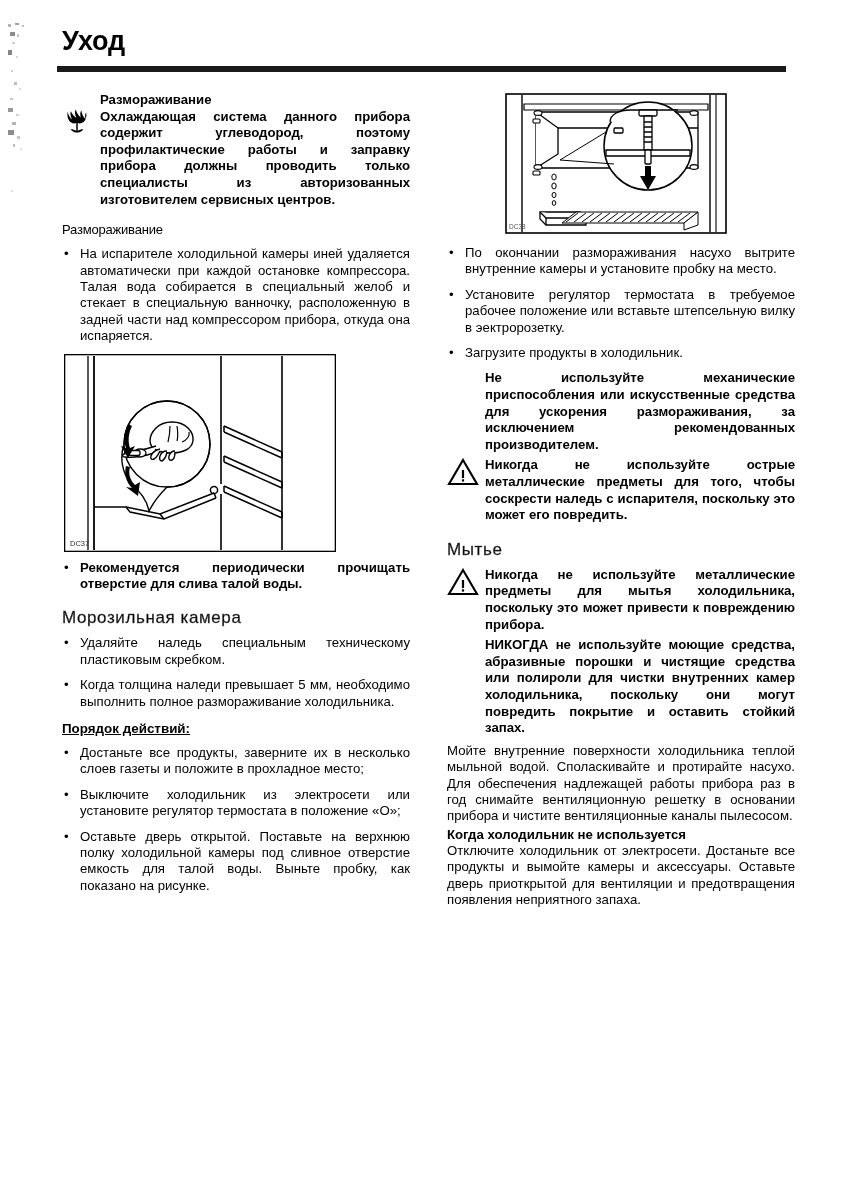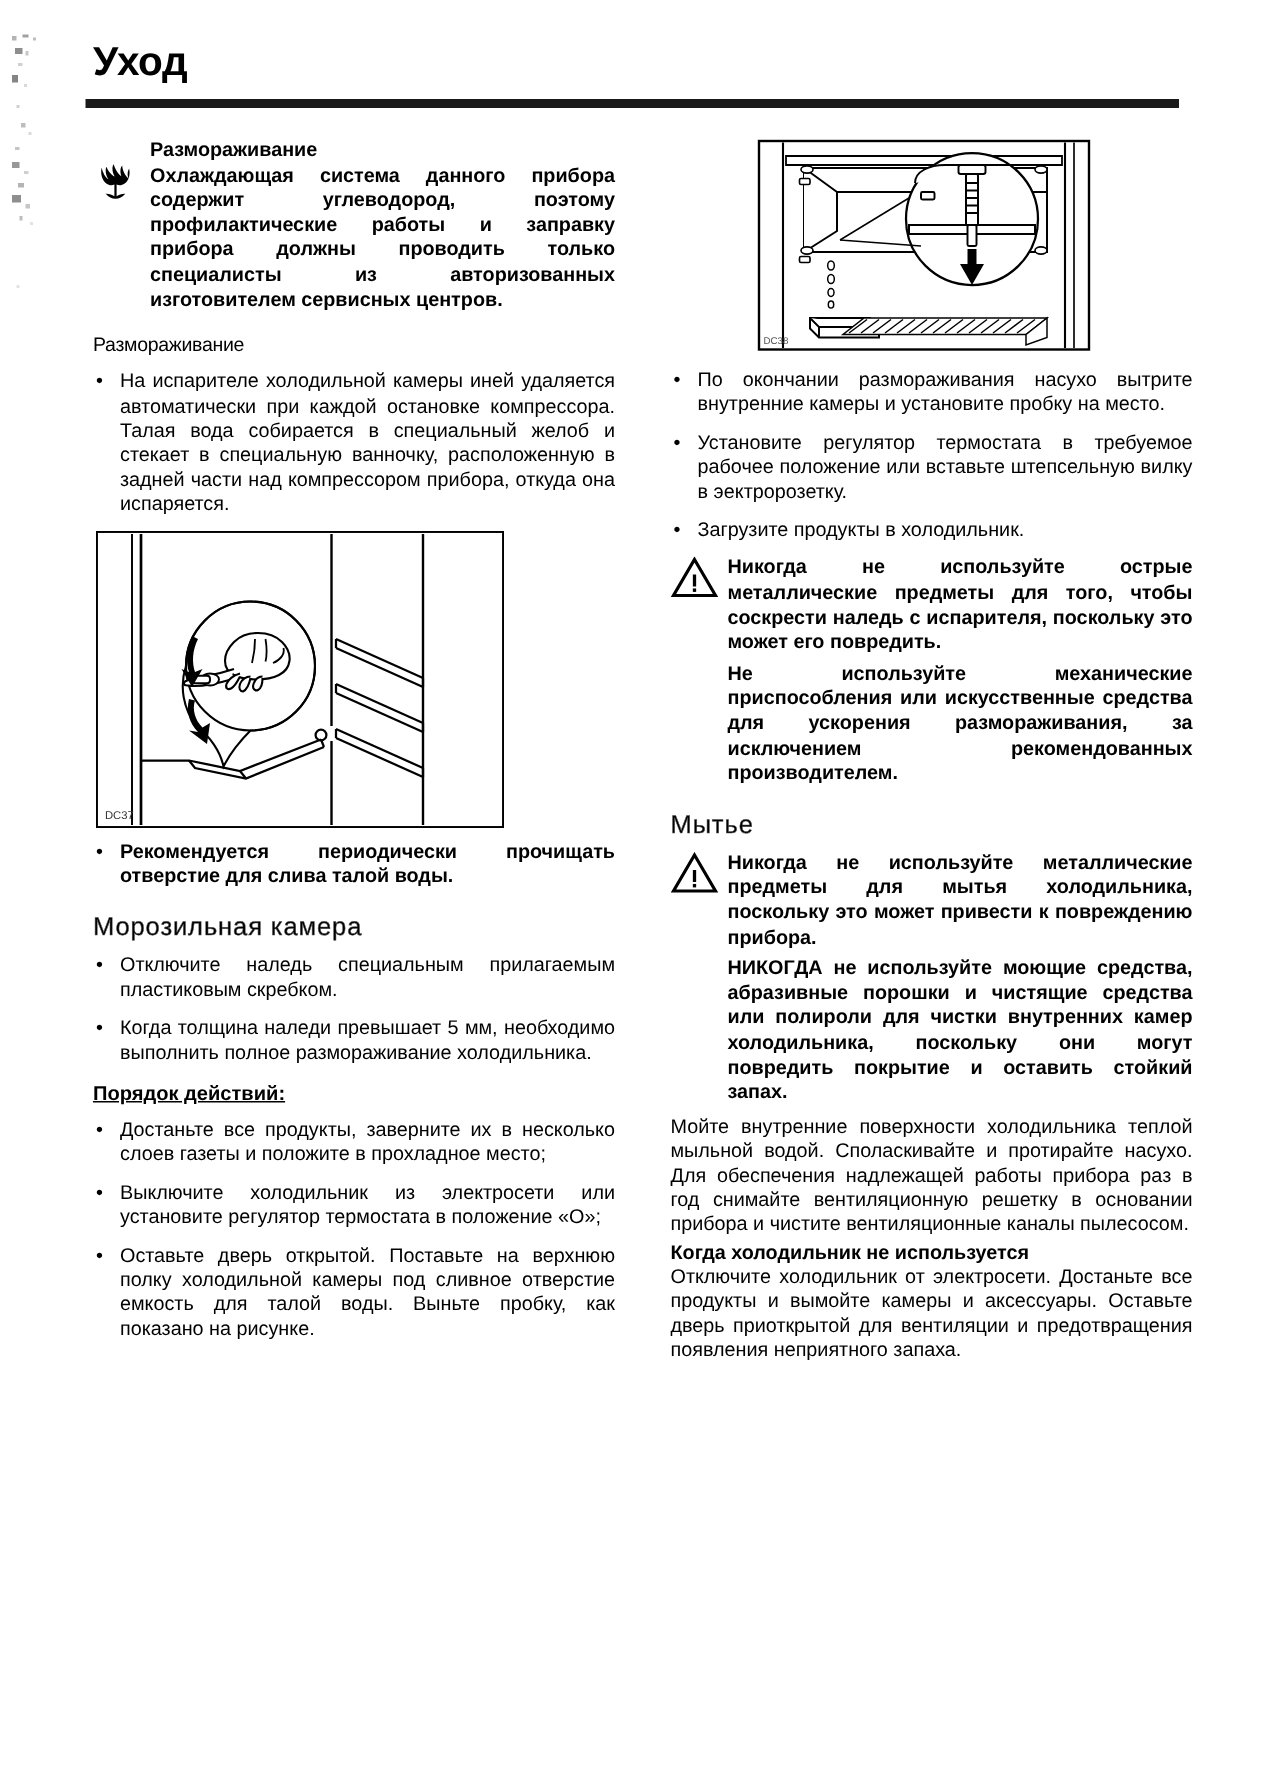--- a/index.html
+++ b/index.html
@@ -267,21 +267,21 @@
 
     <div class="bl" style="margin-top:6px;">
       <span class="dot">•</span>
       <div class="txt bold">Рекомендуется периодически прочищать отверстие для слива талой воды.</div>
     </div>
 
     <h2 class="sec-outline">Морозильная камера</h2>
 
     <div class="bl">
       <span class="dot">•</span>
-      <div class="txt">Отключите наледь специальным прилагаемым пластиковым скребком.</div>
+      <div class="txt">Удаляйте наледь специальным техническому пластиковым скребком.</div>
     </div>
     <div class="bl">
       <span class="dot">•</span>
       <div class="txt">Когда толщина наледи превышает 5 мм, необходимо выполнить полное размораживание холодильника.</div>
     </div>
 
     <h3 class="sub">Порядок действий:</h3>
 
     <div class="bl">
       <span class="dot">•</span>
@@ -372,33 +372,33 @@
     </div>
     <div class="bl">
       <span class="dot">•</span>
       <div class="txt">Установите регулятор термостата в требуемое рабочее положение или вставьте штепсельную вилку в эектророзетку.</div>
     </div>
     <div class="bl">
       <span class="dot">•</span>
       <div class="txt">Загрузите продукты в холодильник.</div>
     </div>
 
+    <div class="warn" style="margin-bottom:4px;">
+      <div class="wtext">Не используйте механические приспособления или искусственные средства для ускорения размораживания, за исключением рекомендованных производителем.</div>
+    </div>
     <div class="warn" style="margin-bottom:4px;">
       <span class="wicon">
         <svg viewBox="0 0 32 28" width="32" height="28">
           <path d="M16 2 L30 26 L2 26 Z" fill="none" stroke="#000" stroke-width="2.1" stroke-linejoin="miter"></path>
           <rect x="14.9" y="12" width="2.2" height="8" fill="#000"></rect>
           <rect x="14.9" y="21.3" width="2.2" height="2.3" fill="#000"></rect>
         </svg>
       </span>
       <div class="wtext">Никогда не используйте острые металлические предметы для того, чтобы соскрести наледь с испарителя, поскольку это может его повредить.</div>
     </div>
-    <div class="warn" style="margin-bottom:4px;">
-      <div class="wtext">Не используйте механические приспособления или искусственные средства для ускорения размораживания, за исключением рекомендованных производителем.</div>
-    </div>
 
     <h2 class="sec-outline">Мытье</h2>
 
     <div class="warn" style="margin-bottom:4px;">
       <span class="wicon">
         <svg viewBox="0 0 32 28" width="32" height="28">
           <path d="M16 2 L30 26 L2 26 Z" fill="none" stroke="#000" stroke-width="2.1" stroke-linejoin="miter"></path>
           <rect x="14.9" y="12" width="2.2" height="8" fill="#000"></rect>
           <rect x="14.9" y="21.3" width="2.2" height="2.3" fill="#000"></rect>
         </svg>

